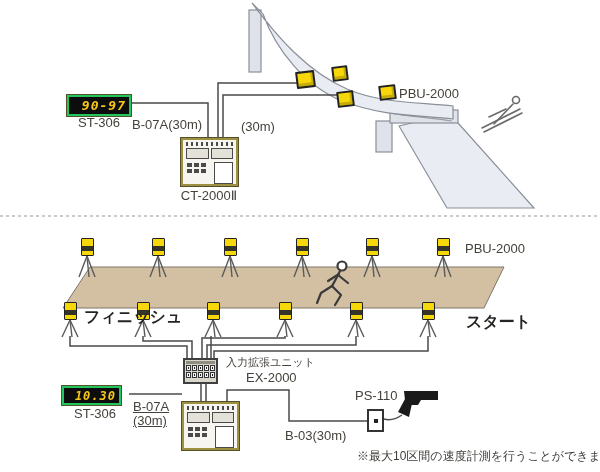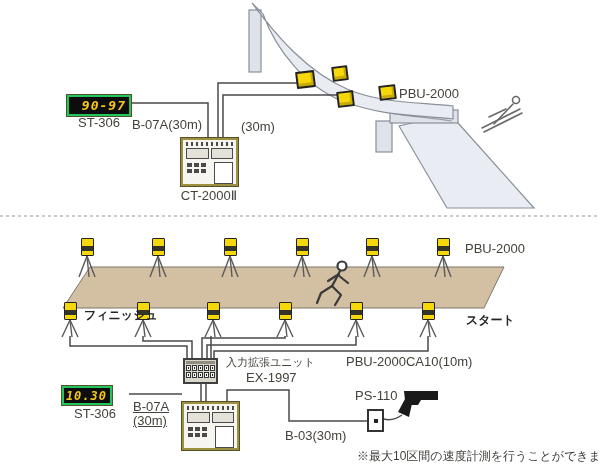--- a/index.html
+++ b/index.html
@@ -3,30 +3,30 @@
 <meta charset="utf-8">
 <style>
   html,body{margin:0;padding:0;background:#fff;}
   .stage{position:relative;width:600px;height:472px;background:#fff;overflow:hidden;
          font-family:"Liberation Sans",sans-serif;}
   svg.art{position:absolute;left:0;top:0;z-index:1;}
   .divider{position:absolute;left:0;top:215px;width:600px;height:2px;z-index:1;
            background:repeating-linear-gradient(90deg,#c9c9c9 0 3px,transparent 3px 6px);}
   .lbl{position:absolute;z-index:3;color:#45423b;font-size:13px;white-space:nowrap;line-height:1.05;}
   .lbl-c{text-align:center;}
-  .lbl-sm{font-size:12px;font-weight:bold;color:#262420;}
+  .lbl-sm{font-size:16px;font-weight:bold;color:#262420;}
   .note{position:absolute;z-index:3;font-size:12px;color:#3f3d38;white-space:nowrap;}
   
   .lcd{position:absolute;z-index:2;background:#22c55e;border:1px solid #55512a;
        padding:2px;box-sizing:border-box;}
   .lcd-screen{background:#0d0d0d;height:100%;display:flex;align-items:center;justify-content:flex-end;
        padding:0 3px;color:#f5c71a;font-family:"DejaVu Sans Mono",monospace;
        font-style:italic;font-weight:bold;font-size:13px;letter-spacing:1px;box-sizing:border-box;}
   .lcd-a{left:66px;top:94px;width:66px;height:23px;}
-  .lcd-b{left:61px;top:385px;width:52px;height:21px;}
+  .lcd-b{left:61px;top:385px;width:61px;height:21px;}
   .lcd-b .lcd-screen{font-size:12px;}
   
   .ct{position:absolute;z-index:2;width:57px;height:48px;background:#f6f5ef;border:2px solid #9d9040;
       outline:1px solid #55512a;box-sizing:border-box;padding:2px;}
   .ct-a{left:181px;top:138px;} .ct-b{left:182px;top:402px;}
   .ct-row1{height:4px;margin:0 1px 2px;background:repeating-linear-gradient(90deg,#4a4a4a 0 2px,transparent 2px 5px);}
   .ct-slots{display:flex;gap:2px;margin:0 1px;}
   .ct-slot{height:9px;border:1px solid #4a4a4a;background:#e4e2d8;flex:1;}
   .ct-bottom{display:flex;gap:3px;margin:3px 1px 0;}
   .ct-keypad{width:25px;height:18px;display:flex;flex-wrap:wrap;gap:2px;padding:1px;box-sizing:border-box;align-content:flex-start;}
@@ -191,22 +191,21 @@
     </div>
     <div class="ex-row">
       <span class="ex-cell"></span>
         <span class="ex-cell"></span>
         <span class="ex-cell"></span>
         <span class="ex-cell"></span>
         <span class="ex-cell"></span>
     </div>
   </div>
   <div class="lbl" style="left:226px;top:357px;font-size:11px;">入力拡張ユニット</div>
-  <div class="lbl" style="left:246px;top:371px;">EX-1997</div>
-  <div class="lbl" style="left:346px;top:355px;">PBU-2000CA10(10m)</div>
+  <div class="lbl" style="left:246px;top:371px;">EX-2000</div>
 
   <div class="lcd lcd-b">
     <div class="lcd-screen">10.30</div>
   </div>
   <div class="lbl lbl-c" style="left:61px;top:407px;width:68px;">ST-306</div>
   <div class="lbl" style="left:133px;top:400px;text-decoration:underline;">
     <span>B-07A</span><br>
     <span>(30m)</span>
   </div>
 

